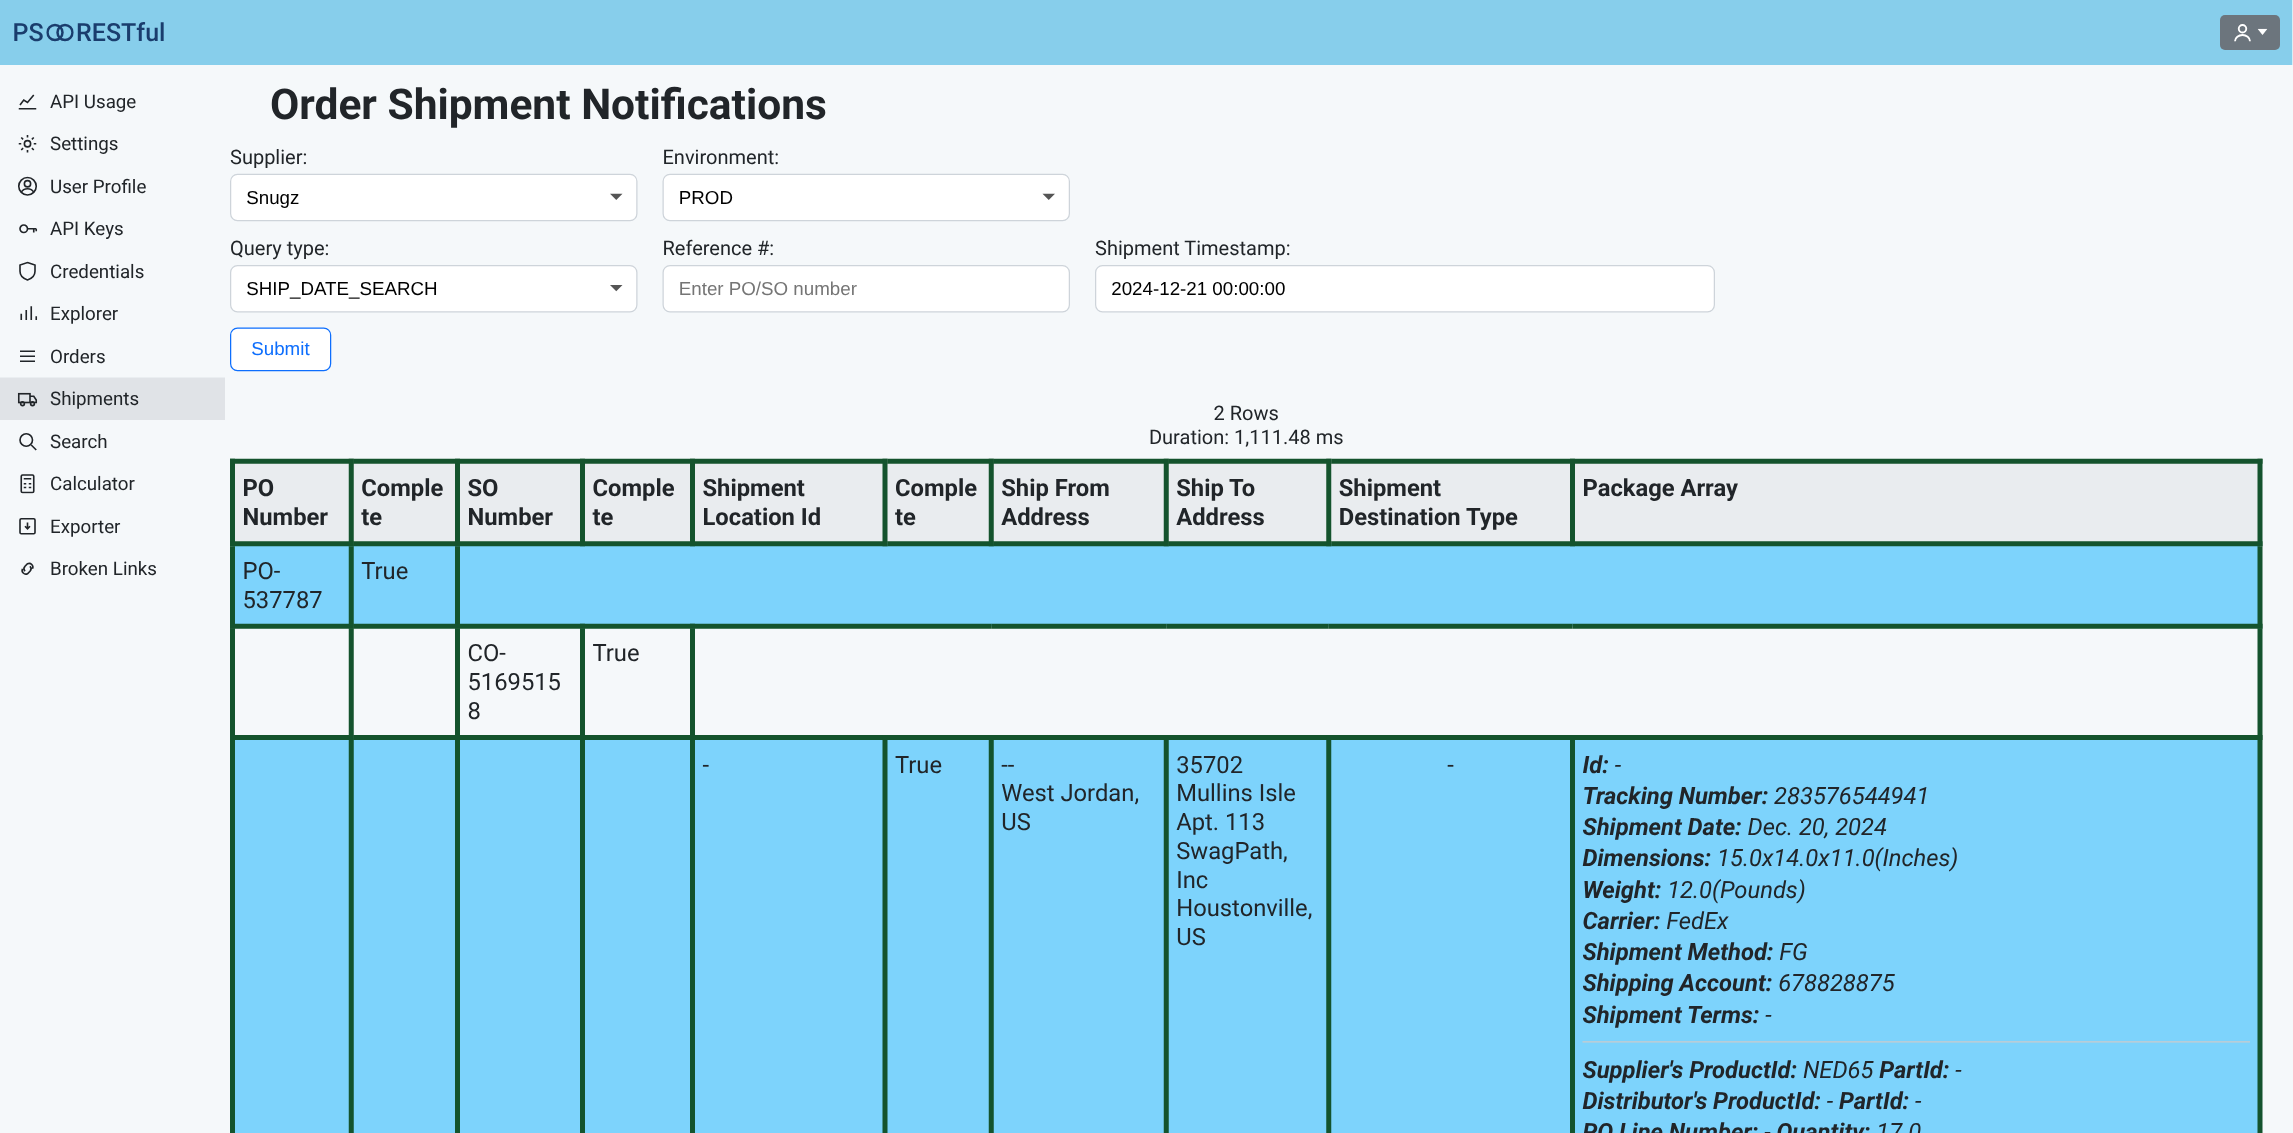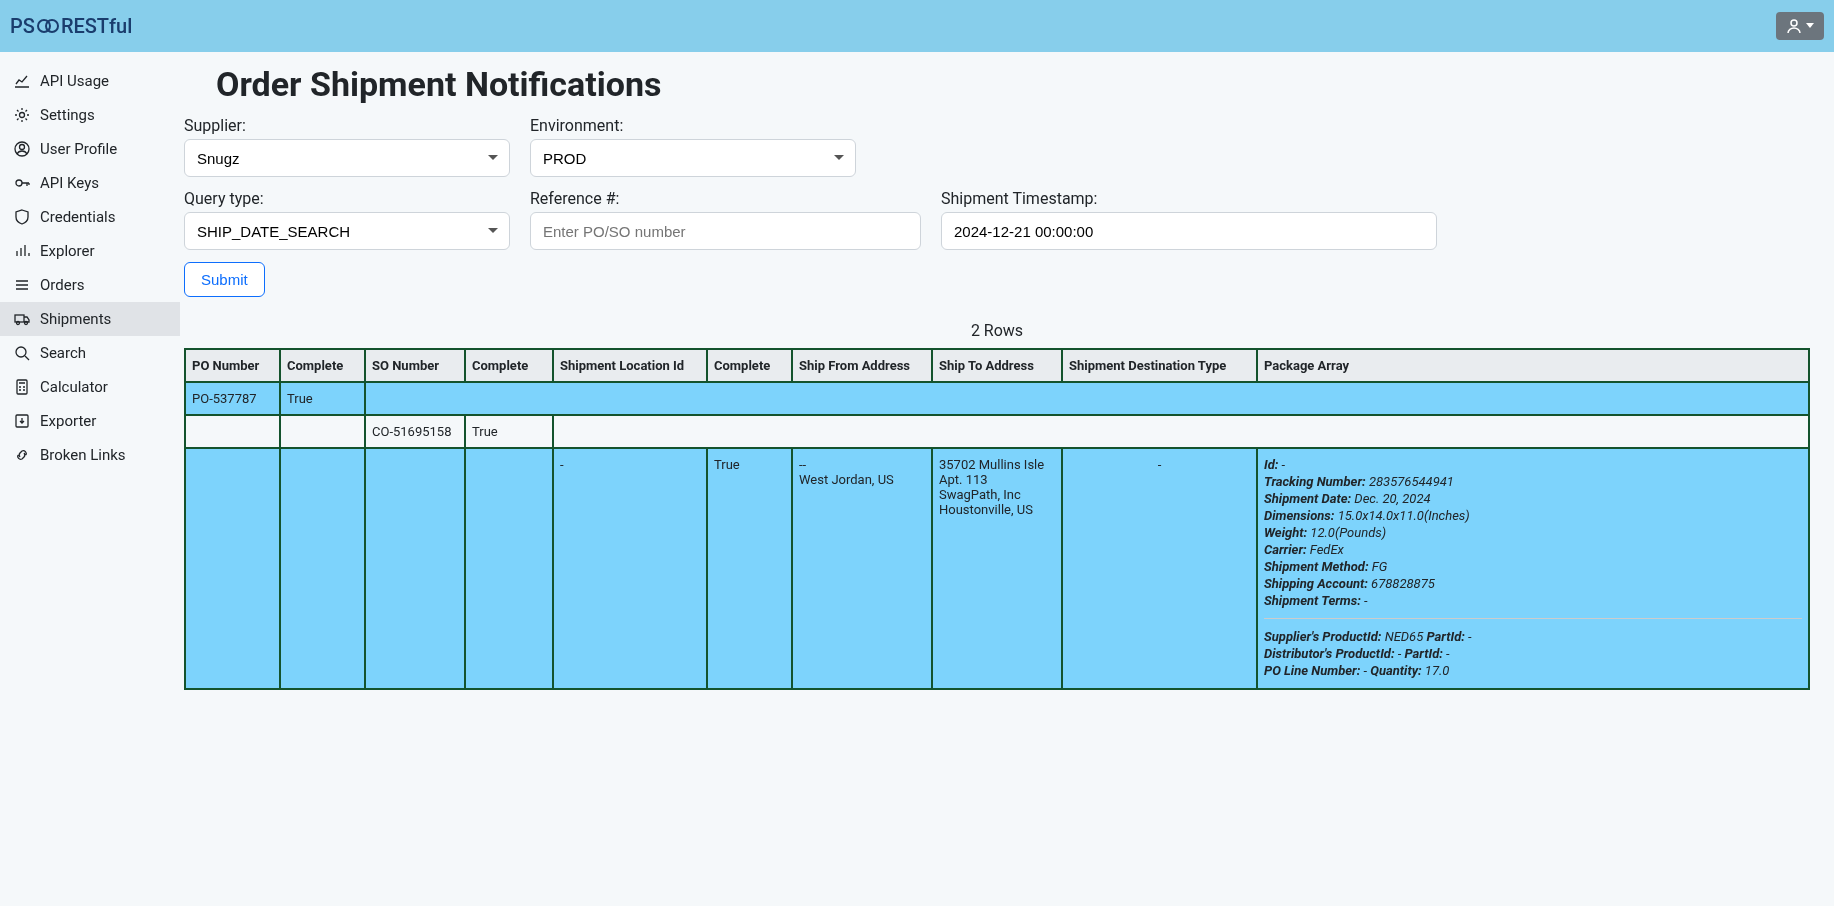--- a/index.html
+++ b/index.html
@@ -19,26 +19,26 @@
 h1 { font-size: 34px; font-weight: 700; margin-bottom: 12px; margin-left: 32px; }
 .form-row { display: flex; gap: 20px; margin-bottom: 12px; flex-wrap: wrap; }
 .form-group { display: flex; flex-direction: column; }
 .form-label { font-size: 16px; margin-bottom: 4px; }
 .form-select, .form-input { height: 38px; border: 1px solid #ced4da; border-radius: 6px; background: #fff; padding: 0 12px; font-size: 15px; appearance: none; }
 .select-wrap { position: relative; }
 .select-wrap::after { content: ''; position: absolute; right: 12px; top: 16px; width: 0; height: 0; border-left: 5px solid transparent; border-right: 5px solid transparent; border-top: 5px solid #555; pointer-events: none; }
 .w1 { width: 326px; }
 .w2 { width: 326px; }
 .w3 { width: 326px; }
-.w4 { width: 391px; }
+.w4 { width: 326px; }
 .w5 { width: 496px; }
 .btn-submit { border: 1px solid #0d6efd; background: #fff; color: #0d6efd; border-radius: 6px; padding: 8px 16px; font-size: 15px; cursor: pointer; }
 .result-meta { text-align: center; margin: 24px 0 8px; font-size: 16px; }
 table { width: 100%; border-collapse: collapse; table-layout: fixed; }
-th, td { border: 2px solid #14532d; padding: 8px 6px; text-align: left; vertical-align: top; font-size: 13px; word-wrap: break-word; }
+th, td { border: 4px solid #14532d; padding: 8px 6px; text-align: left; vertical-align: top; font-size: 19px; word-wrap: break-word; }
 th { background: #e9ecef; font-weight: 700; }
 tr.alt td { background: #7dd3fc; }
 .pkg-line { margin-bottom: 2px; font-style: italic; }
 .pkg-label { font-weight: 700; }
 hr.pkg-sep { border: none; border-top: 1px solid #ccc; margin: 10px 0; }
 .addr-line { display: block; }
 </style>
 </head>
 <body>
 
@@ -200,20 +200,21 @@
         <input class="form-input w5" value="2024-12-21 00:00:00" style="">
       </div>
     </div>
 
     <div class="form-row">
       <button class="btn-submit">Submit</button>
     </div>
 
     <div class="result-meta">
       <div>2 Rows</div>
+      <div>Duration: 1,111.48 ms</div>
     </div>
 
     <table>
       <colgroup>
         <col style="width:95px">
           <col style="width:85px">
           <col style="width:100px">
           <col style="width:88px">
         <col style="width:154px">
           <col style="width:85px">

